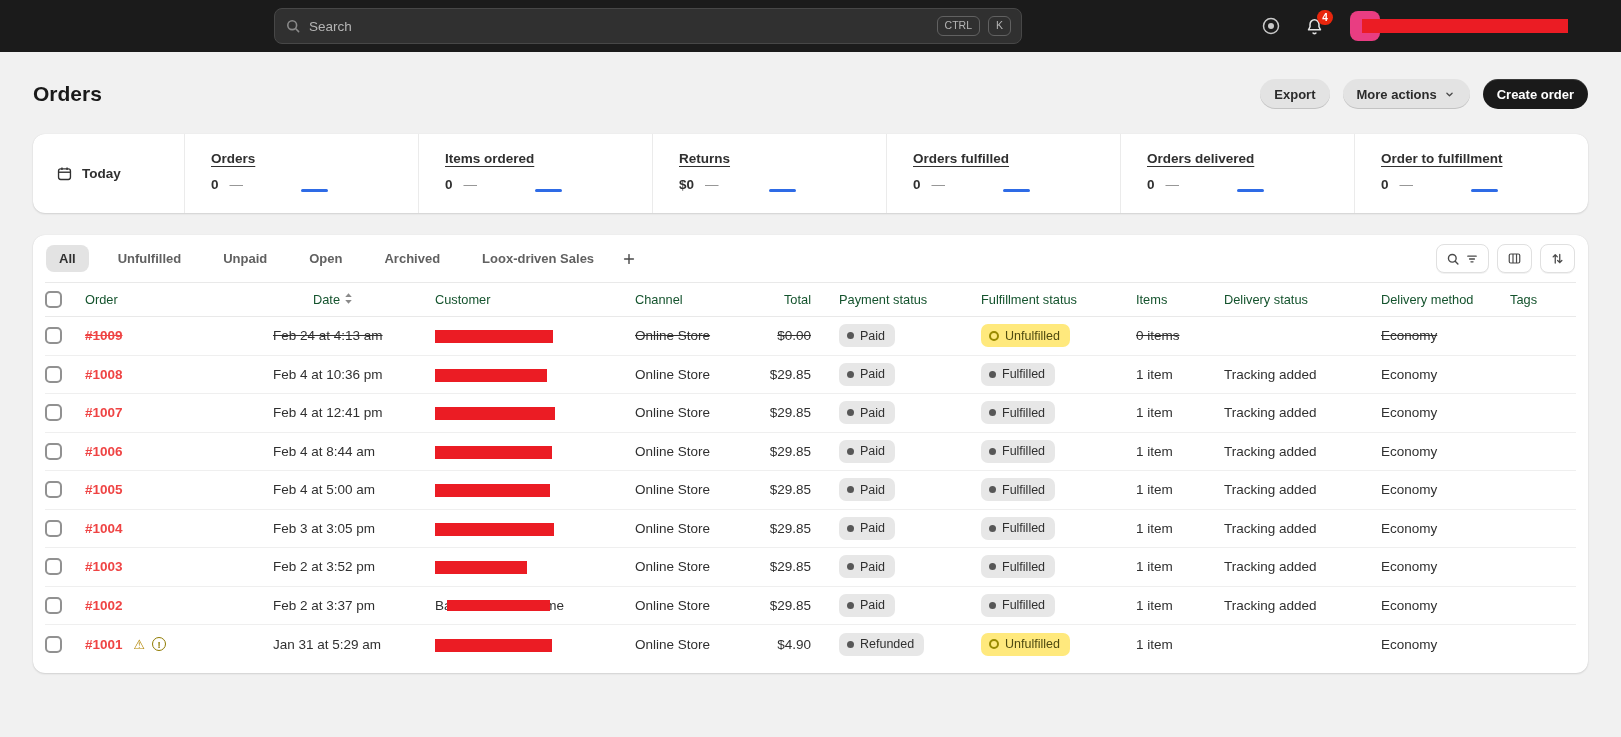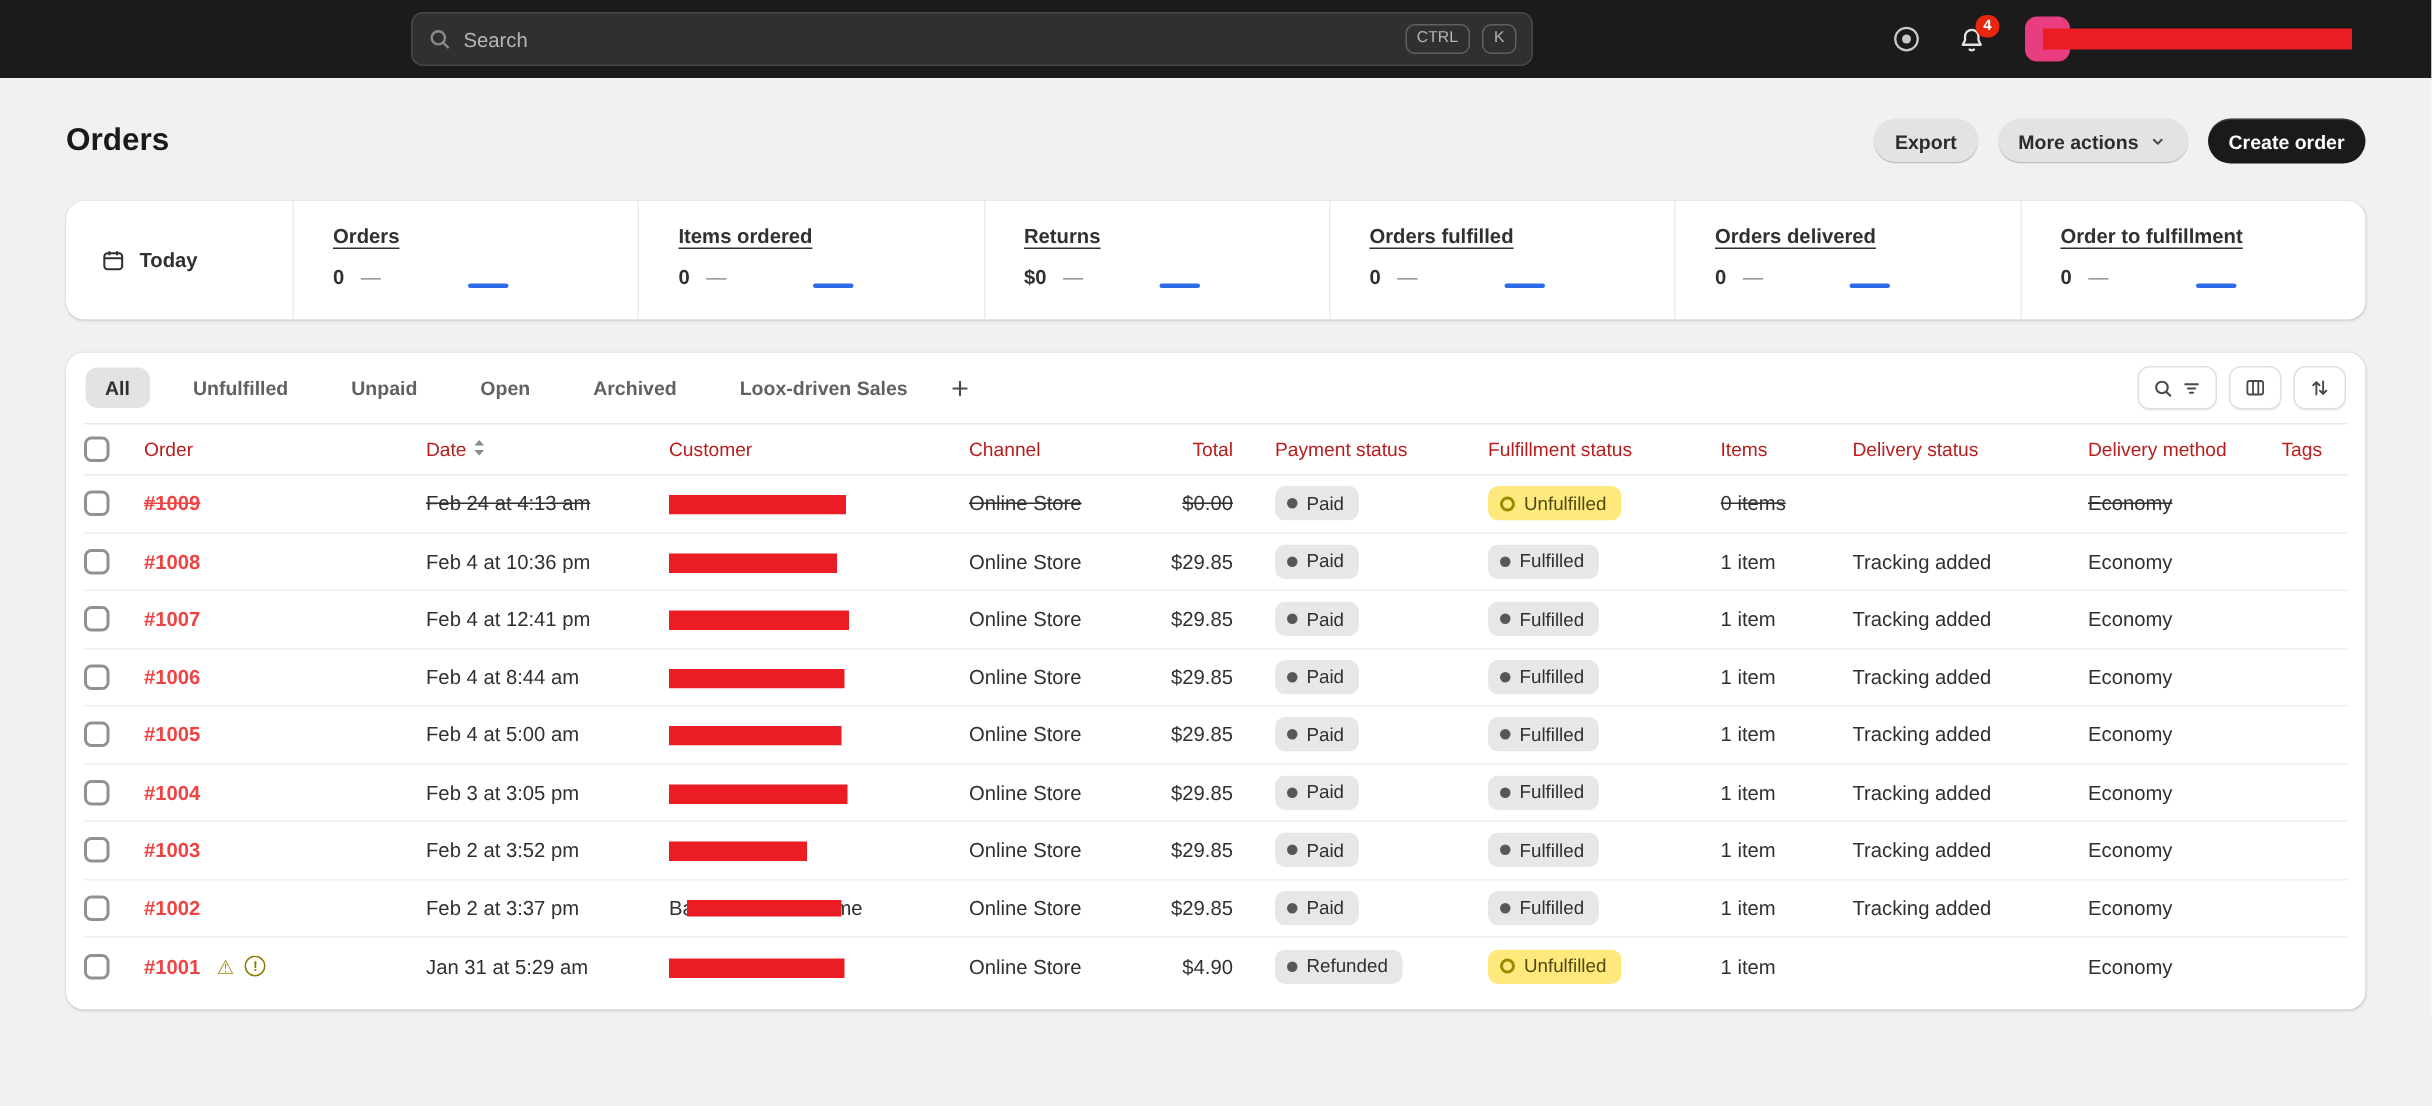--- a/index.html
+++ b/index.html
@@ -21,21 +21,21 @@
   .tb-icon { color: #c9c9c9; display: flex; cursor: pointer; }
   .bell-wrap { position: relative; color: #e3e3e3; display: flex; cursor: pointer; }
   .notif-badge { position: absolute; top: -7px; right: -9px; min-width: 16px; height: 15px; background: var(--c-notif,#e8260d);
                  border-radius: 8px; color: #fff; font-size: 10px; font-weight: 700; display: flex; align-items: center;
                  justify-content: center; padding: 0 4px; }
   .store-chip { position: relative; width: 220px; height: 32px; cursor: pointer; }
   .avatar { position: absolute; left: 2px; top: 1px; width: 30px; height: 30px; border-radius: 8px; background: var(--c-avatar,#e93d82); }
   .store-redaction { position: absolute; left: 14px; right: 0; top: 9px; height: 14px; background: var(--c-red,#eb1c24); }
 
   
-  .content { padding: 0 44px; }
+  .content { padding: 0 33px; }
   .page-head { display: flex; align-items: center; justify-content: space-between; padding-top: 27px; }
   .page-head h1 { font-size: 21px; font-weight: 700; color: #1a1a1a; }
   .head-actions { display: flex; align-items: center; gap: 13px; }
   .btn { height: 30px; border: none; border-radius: 16px; font-size: 13px; font-weight: 600; display: inline-flex;
          align-items: center; gap: 6px; padding: 0 14px; cursor: pointer; }
   .btn.secondary { background: #e3e3e3; color: #2b2b2b; box-shadow: inset 0 -1px 0 rgba(0,0,0,0.14); }
   .btn.primary { background: #1a1a1a; color: #ffffff; box-shadow: inset 0 1px 0 rgba(255,255,255,0.14); }
   .chev { display: flex; color: #4a4a4a; }
 
   
@@ -64,23 +64,23 @@
   .tab-plus { width: 28px; height: 28px; border: none; background: transparent; border-radius: 8px; color: #4a4a4a;
               display: flex; align-items: center; justify-content: center; cursor: pointer; }
   .spacer { flex: 1; }
   .toolbar-btn { height: 29px; border: 1px solid #e0e0e0; background: #fff; border-radius: 8px; display: inline-flex;
                  align-items: center; justify-content: center; gap: 5px; padding: 0 9px; color: #4a4a4a;
                  cursor: pointer; box-shadow: 0 1px 0 rgba(0,0,0,0.05); }
 
   .thead, .trow { display: grid; align-items: center; margin: 0 12px;
                   grid-template-columns: 40px 188px 162px 200px 120px 84px 142px 155px 88px 157px 129px 1fr; }
   .thead { height: 35px; border-top: 1px solid #e9e9e9; border-bottom: 1px solid #e9e9e9;
-           color: #b91c1c; font-size: 12.8px; font-weight: 500; }
+           color: #14532d; font-size: 12.8px; font-weight: 500; }
   .hcell, .cell { white-space: nowrap; overflow: hidden; }
-  .c-date-h { display: flex; align-items: flex-start; gap: 4px; cursor: pointer; }
+  .c-date-h { display: flex; align-items: flex-start; gap: 4px; cursor: pointer; margin-left: 40px; }
   .c-total { text-align: right; padding-right: 28px; font-variant-numeric: tabular-nums; }
   .trow { height: 38.5px; border-bottom: 1px solid #efefef; font-size: 13.5px; color: #303030; cursor: pointer; }
   .trow:last-child { border-bottom: none; }
   .c-check { display: flex; align-items: center; overflow: visible; }
   .checkbox { width: 17px; height: 17px; border: 2px solid #919191; border-radius: 5px; background: #fff;
               display: inline-block; cursor: pointer; }
   .c-order { display: flex; align-items: center; }
   .order-num { font-weight: 700; color: #ef4444; }
 
   .warn { align-items: center; gap: 7px; margin-left: 11px; display: none; }

